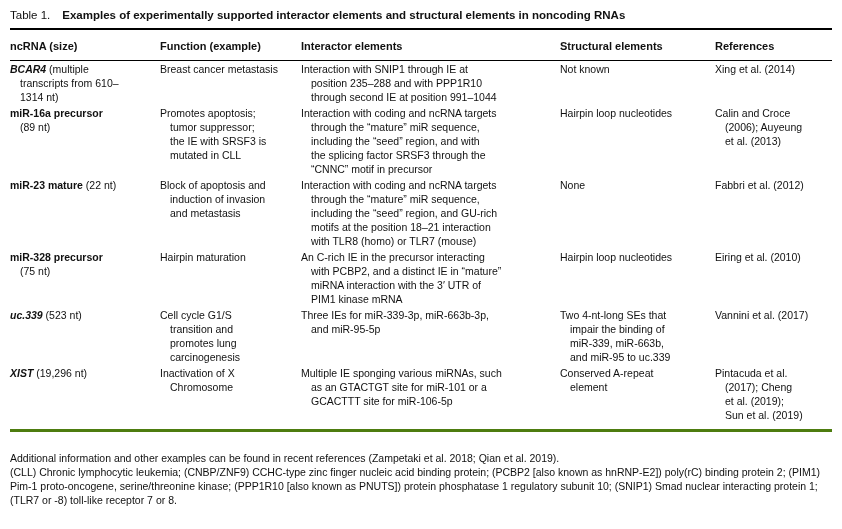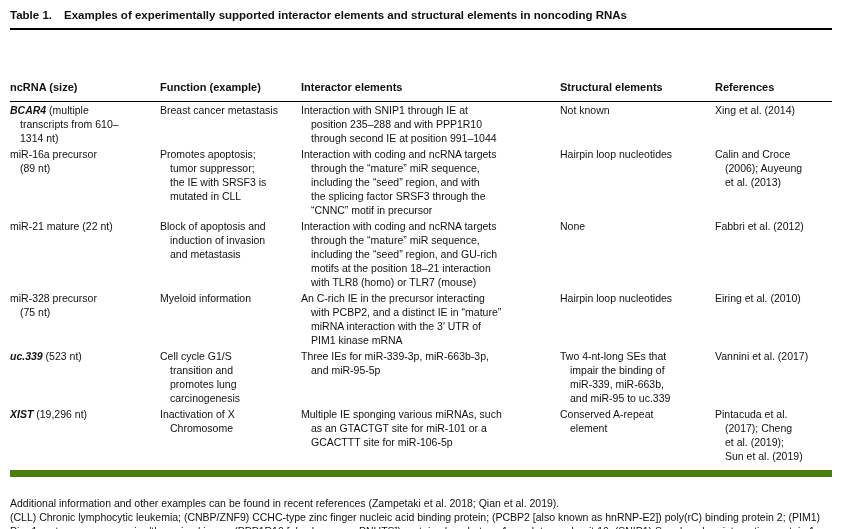--- a/index.html
+++ b/index.html
@@ -9,46 +9,45 @@
     font-family: "Liberation Sans", sans-serif;
     color: #111111;
     padding: 6px 10px 0 10px;
     overflow: hidden;
   }
   .title-block {
     font-size: 11.5px; line-height: 14px; font-weight: 700;
     padding: 2px 0 6px 0;
     border-bottom: 2px solid #000;
   }
-  .title-label { margin-right: 12px; font-weight: 700; }
+  .title-label { margin-right: 12px; font-weight: 400; }
   table {
     table-layout: fixed;
     width: 822px;
     border-collapse: collapse;
-    border-bottom: 7px solid #4d7c0f;
-    margin-top: 41px;
+    border-bottom: 3px solid #4d7c0f;
   }
   th {
     font-size: 11px; line-height: 14px; font-weight: 700;
     text-align: left; vertical-align: bottom;
     padding: 9px 8px 7px 0;
     border-bottom: 1.5px solid #000;
   }
   th.c1 { text-align: left; }
   td {
     font-size: 10.5px; line-height: 14px;
     vertical-align: top;
     white-space: pre-line;
     padding: 1px 8px 1px 10px;
     text-indent: -10px;
   }
   tbody tr:first-child td { }
   tbody tr:last-child td { padding-bottom: 7px; }
   .rna-name[data-style="bold-italic"] { font-weight: 700; font-style: italic; }
-  .rna-name[data-style="bold"] { font-weight: 400; }
+  .rna-name[data-style="bold"] { font-weight: 700; }
   .rna-size { font-weight: 400; font-style: normal; }
   .footnotes {
     margin-top: 19px;
     font-size: 10.5px; line-height: 14px;
   }
 </style>
 </head>
 <body>
 
 <div class="title-block"><span class="title-label">Table 1.</span><span>Examples of experimentally supported interactor elements and structural elements in noncoding RNAs</span></div>
@@ -93,36 +92,36 @@
 through the “mature” miR sequence,
 including the “seed” region, and with
 the splicing factor SRSF3 through the
 “CNNC” motif in precursor</td>
       <td>Hairpin loop nucleotides</td>
       <td>Calin and Croce
 (2006); Auyeung
 et al. (2013)</td>
     </tr>
     <tr>
-      <td><span class="rna-name" data-style="bold">miR-21 mature</span><span class="rna-size"> (22 nt)</span></td>
+      <td><span class="rna-name" data-style="bold">miR-23 mature</span><span class="rna-size"> (22 nt)</span></td>
       <td>Block of apoptosis and
 induction of invasion
 and metastasis</td>
       <td>Interaction with coding and ncRNA targets
 through the “mature” miR sequence,
 including the “seed” region, and GU-rich
 motifs at the position 18–21 interaction
 with TLR8 (homo) or TLR7 (mouse)</td>
       <td>None</td>
       <td>Fabbri et al. (2012)</td>
     </tr>
     <tr>
       <td><span class="rna-name" data-style="bold">miR-328 precursor</span><span class="rna-size">
 (75 nt)</span></td>
-      <td>Myeloid information</td>
+      <td>Hairpin maturation</td>
       <td>An C-rich IE in the precursor interacting
 with PCBP2, and a distinct IE in “mature”
 miRNA interaction with the 3′ UTR of
 PIM1 kinase mRNA</td>
       <td>Hairpin loop nucleotides</td>
       <td>Eiring et al. (2010)</td>
     </tr>
     <tr>
       <td><span class="rna-name" data-style="bold-italic">uc.339</span><span class="rna-size"> (523 nt)</span></td>
       <td>Cell cycle G1/S

